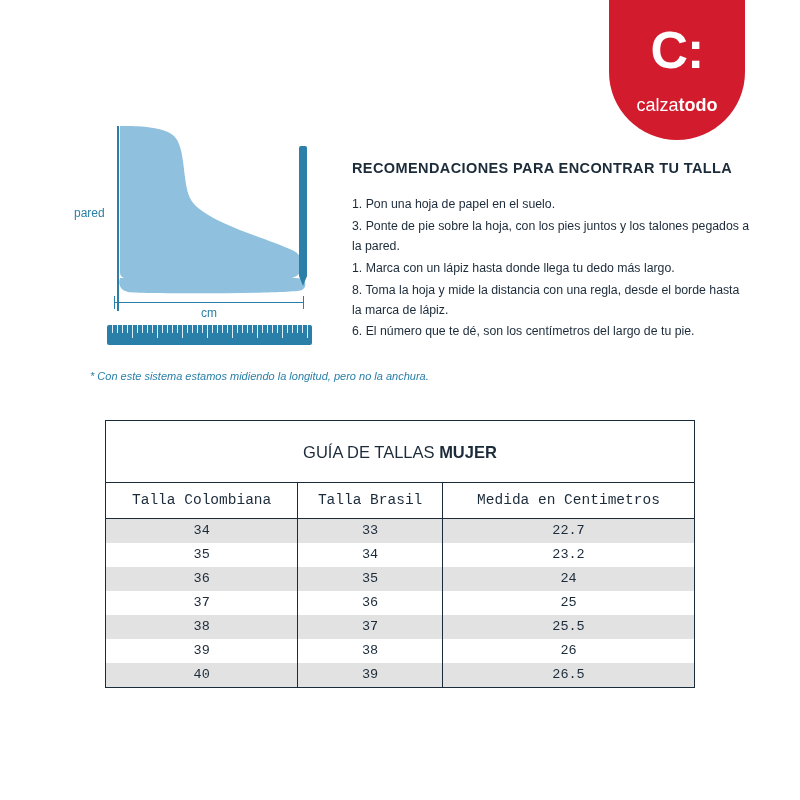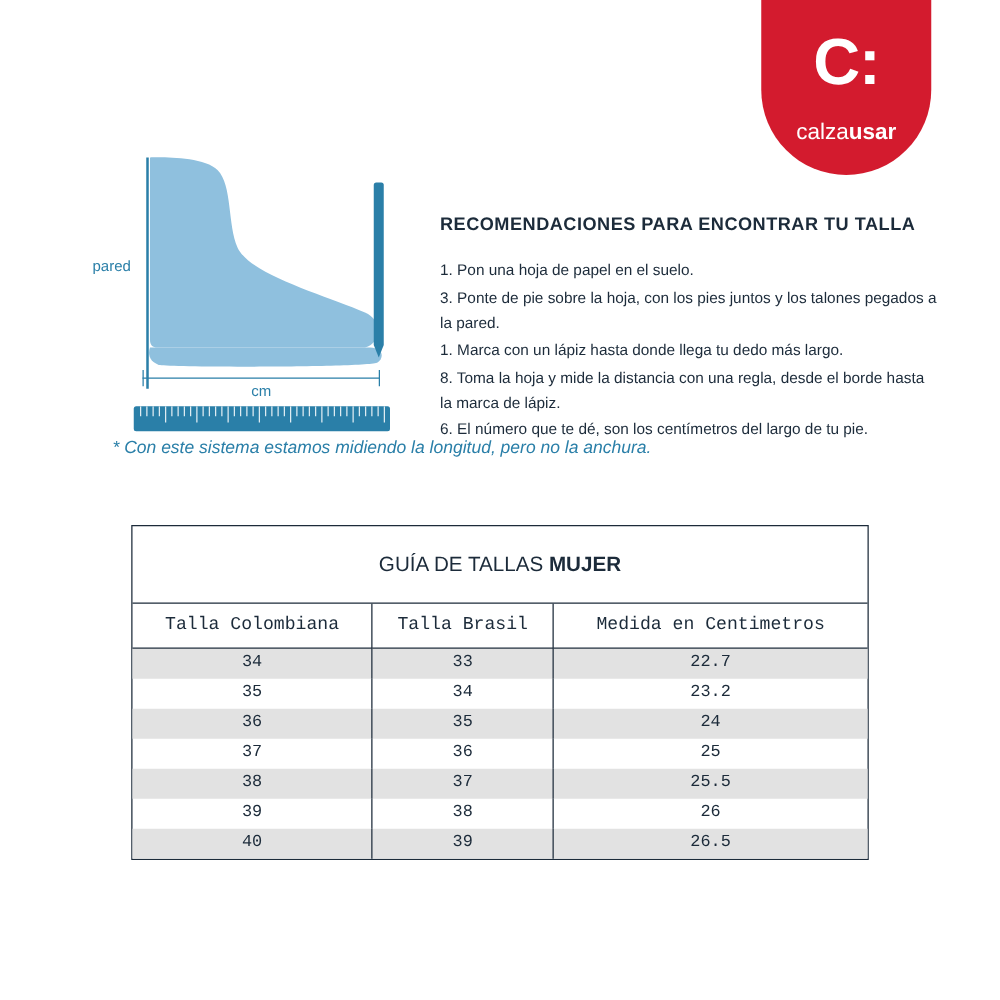--- a/index.html
+++ b/index.html
@@ -122,29 +122,29 @@
     position: absolute;
     top: 0;
     width: 1px;
     height: 8px;
     background: #ffffff;
     opacity: .85;
   }
   .ruler .ticks i.big { height: 13px; }
   .footnote {
     position: absolute;
-    left: 20px; top: 231px;
-    font-size: 14px;
+    left: 20px; top: 252px;
+    font-size: 11px;
     font-style: italic;
     color: #2a7fa8;
     white-space: nowrap;
   }
 
   
-  .reco { position: absolute; left: 352px; top: 170px; width: 400px; }
+  .reco { position: absolute; left: 352px; top: 158px; width: 400px; }
   .reco h2 {
     margin: 0 0 16px 0;
     font-size: 14.5px;
     font-weight: bold;
     letter-spacing: .4px;
     line-height: 1.45;
     color: #1c2b3a;
     text-transform: uppercase;
   }
   .reco ol { margin: 0; padding: 0; list-style: none; }
@@ -193,21 +193,21 @@
   tbody tr:last-child td { border-bottom: none; }
 </style>
 </head>
 <body>
 
 <div id="page">
 
   <div class="logo-badge">
     <div class="logo-mark">C:</div>
     <div class="logo-word">
-      <span class="w1">calza</span><span class="w2">usar</span>
+      <span class="w1">calza</span><span class="w2">todo</span>
     </div>
   </div>
 
   <div class="diagram">
     <div class="wall-label">pared</div>
     <div class="wall-line"></div>
 
     <svg class="foot-svg" width="230" height="185" viewBox="0 0 230 185">
       <path d="M10 8 C10 8 52 6 64 18 C76 30 72 62 80 80 C90 102 150 118 182 132 C196 138 196 156 182 160 L16 160 C12 160 10 158 10 154 Z" fill="#8fc0de"></path>
       <path d="M10 160 L186 160 C196 160 198 168 192 172 C186 176 30 176 18 174 C10 172 8 166 10 160 Z" fill="#8fc0de"></path>

